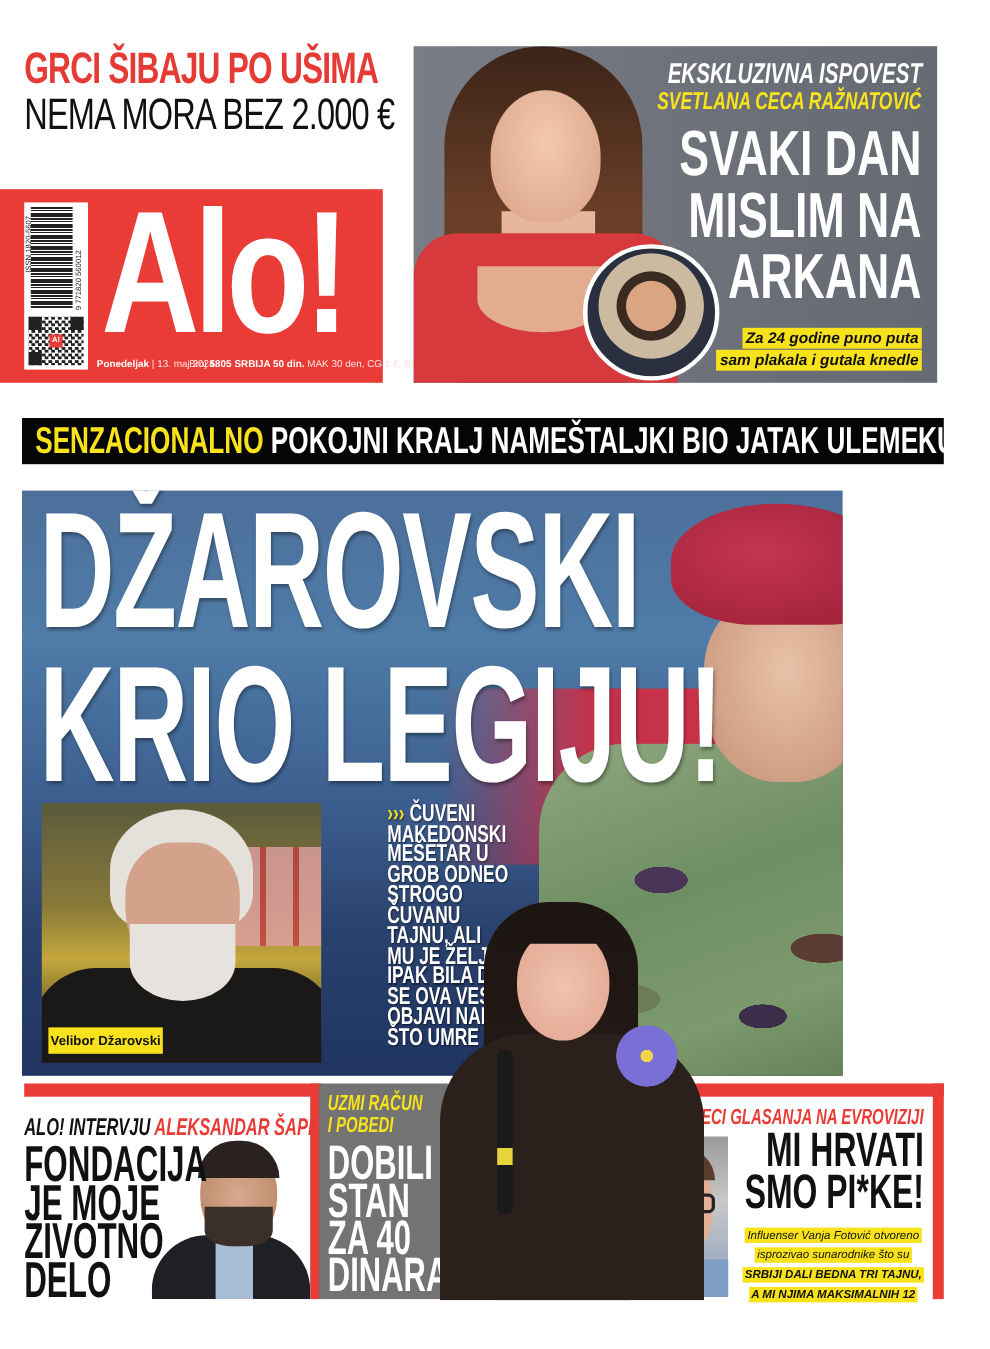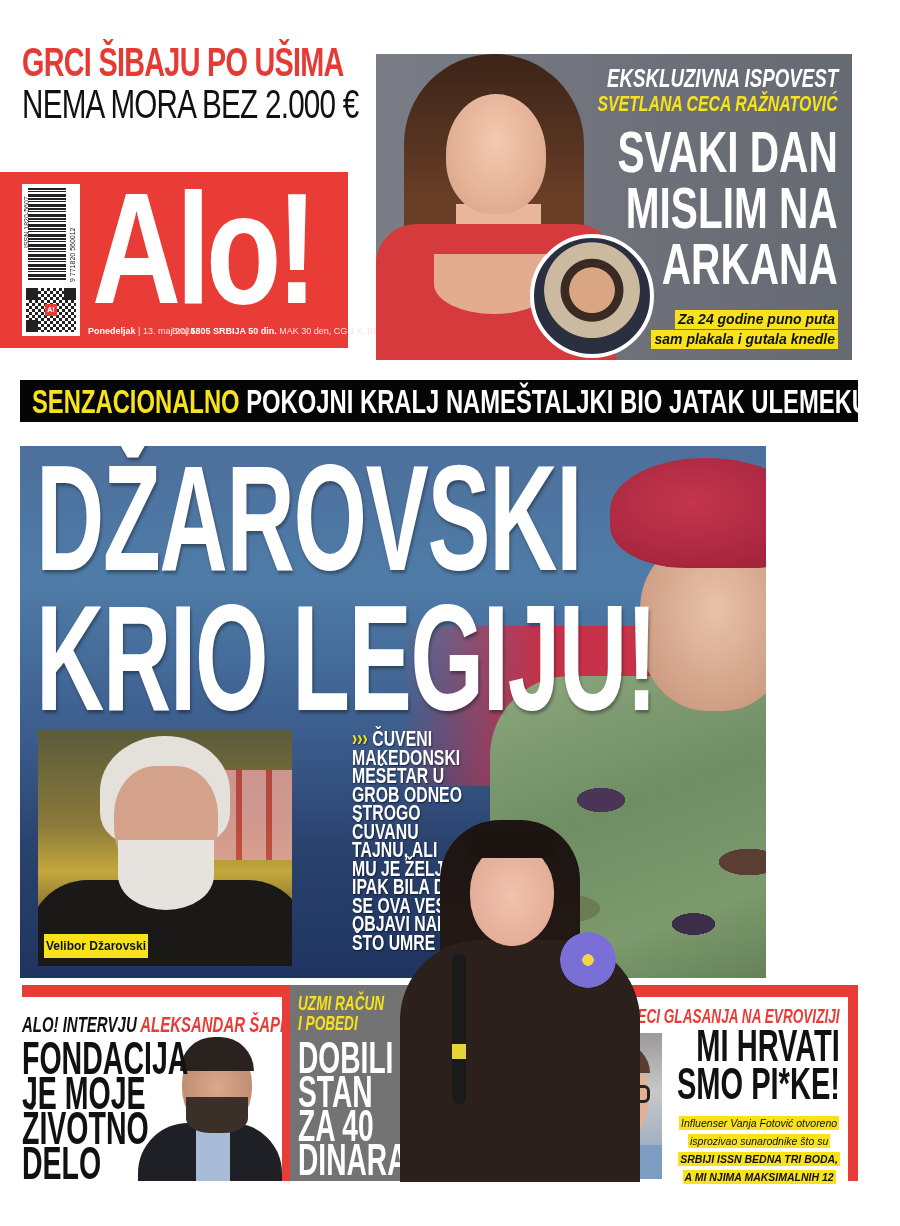--- a/index.html
+++ b/index.html
@@ -27,21 +27,21 @@
       linear-gradient(#222,#222) 0 32px/12px 12px no-repeat,
       repeating-conic-gradient(#222 0 25%, #fff 0 50%) 0 0/6px 6px; }
   .qr-badge { position: absolute; left: 19px; top: 16px; width: 12px; height: 12px; background: #e93c37; color: #fff; font-size: 7px; font-weight: 700; text-align: center; line-height: 12px; }
   #logo { left: 92px; top: -4px; color: #fff; font-size: 158px; line-height: 160px; letter-spacing: -6px; transform: scaleX(0.78); }
   #issue-line { left: 88px; top: 154px; color: #fde3e2; font-size: 9px; white-space: nowrap; }
   #issue-line b { color: #fff; }
   #issue-right { left: 170px; top: 154px; color: #fde3e2; font-size: 9px; white-space: nowrap; }
   #issue-right b { color: #fff; }
 
   
-  #ceca { left: 376px; top: 54px; width: 476px; height: 306px; background: linear-gradient(90deg,#7a7d85,#6d7079 60%,#666a72); overflow: hidden; }
+  #ceca { left: 376px; top: 42px; width: 476px; height: 306px; background: linear-gradient(90deg,#7a7d85,#6d7079 60%,#666a72); overflow: hidden; }
   .ceca-photo { position: absolute; left: 10px; top: 0; width: 220px; height: 306px; }
   .hair { position: absolute; left: 18px; top: 0; width: 180px; height: 306px; border-radius: 90px 90px 20px 20px; background: linear-gradient(180deg,#3b2418,#6b3f27 50%,#4a2d1c); }
   .face { position: absolute; left: 60px; top: 40px; width: 100px; height: 120px; border-radius: 50% 50% 45% 45%; background: radial-gradient(ellipse at 50% 40%,#f3c9b0,#d9a185); }
   .neck { position: absolute; left: 70px; top: 150px; width: 85px; height: 90px; background: #e8b79b; }
   .dress { position: absolute; left: -10px; top: 170px; width: 240px; height: 140px; background: #d63a3c; border-radius: 40px 40px 0 0; }
   .dress-neck { position: absolute; left: 48px; top: 200px; width: 120px; height: 60px; background: #e3ab8f; border-radius: 0 0 50% 50%; }
   .arkan { position: absolute; left: 154px; top: 180px; width: 124px; height: 124px; border-radius: 50%; border: 4px solid #fff; background: radial-gradient(circle at 50% 45%, #d9a583 0 26%, #3a2b22 27% 36%, #cbb9a0 37% 55%, #2b3040 56%); overflow: hidden; }
   #ceca .kicker1 { position: absolute; right: 14px; top: 10px; color: #fff; font-size: 26px; font-style: italic; line-height: 28px; transform: scaleX(0.72); transform-origin: right top; }
   #ceca .kicker2 { position: absolute; right: 14px; top: 38px; color: #f7e21c; font-size: 22px; font-style: italic; line-height: 24px; transform: scaleX(0.72); transform-origin: right top; }
   #ceca .headline { position: absolute; right: 14px; top: 70px; color: #fff; font-size: 58px; line-height: 56px; text-align: right; transform: scaleX(0.7); transform-origin: right top; }
@@ -266,21 +266,21 @@
       <div class="hp-lips"></div>
   </div>
   <span class="cond hr-kicker">ODJECI GLASANJA NA EVROVIZIJI</span>
   <div class="cond hr-headline">
     <div>MI HRVATI</div>
     <div>SMO PI*KE!</div>
   </div>
   <div class="hr-sub">
     <span class="s">Influenser Vanja Fotović otvoreno</span><br>
     <span class="s">isprozivao sunarodnike što su</span><br>
-    <span class="s b">SRBIJI ISSN BEDNA TRI BODA,</span><br>
+    <span class="s b">SRBIJI DALI BEDNA TRI TAJNU,</span><br>
     <span class="s b">A MI NJIMA MAKSIMALNIH 12</span>
   </div>
 </div>
 
 <div id="singer" class="abs">
   <div class="sg-hair"></div>
   <div class="sg-body"></div>
   <div class="sg-face"></div>
   <div class="sg-bangs"></div>
   <div class="flower"></div>

